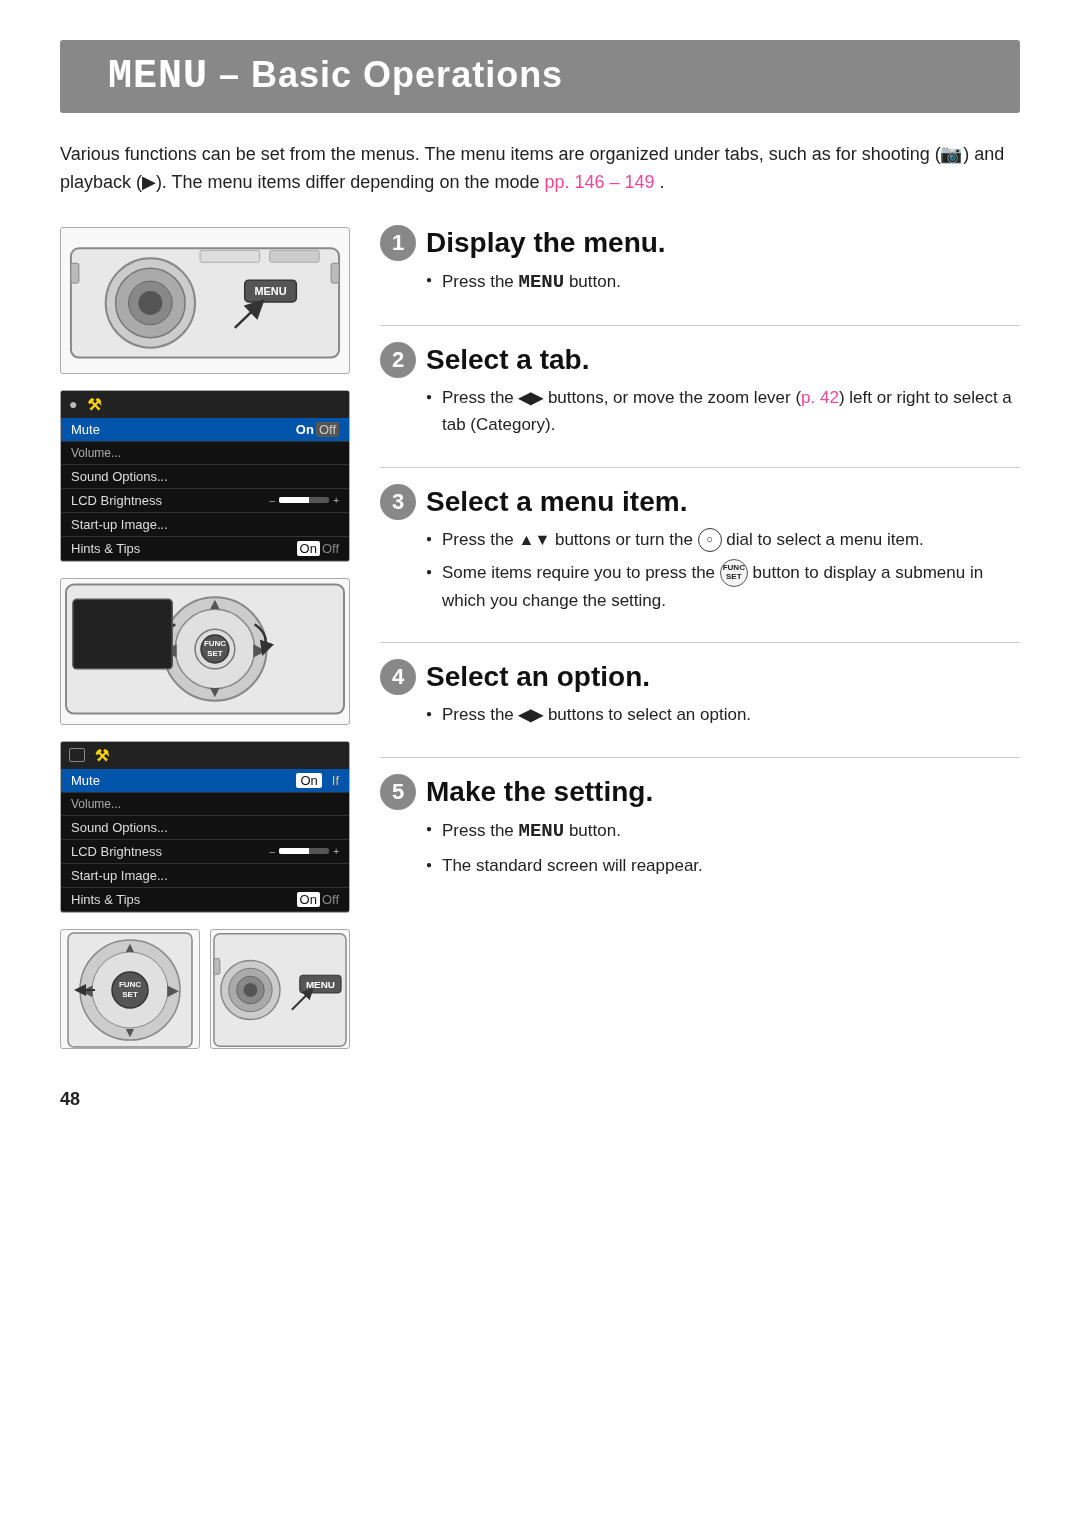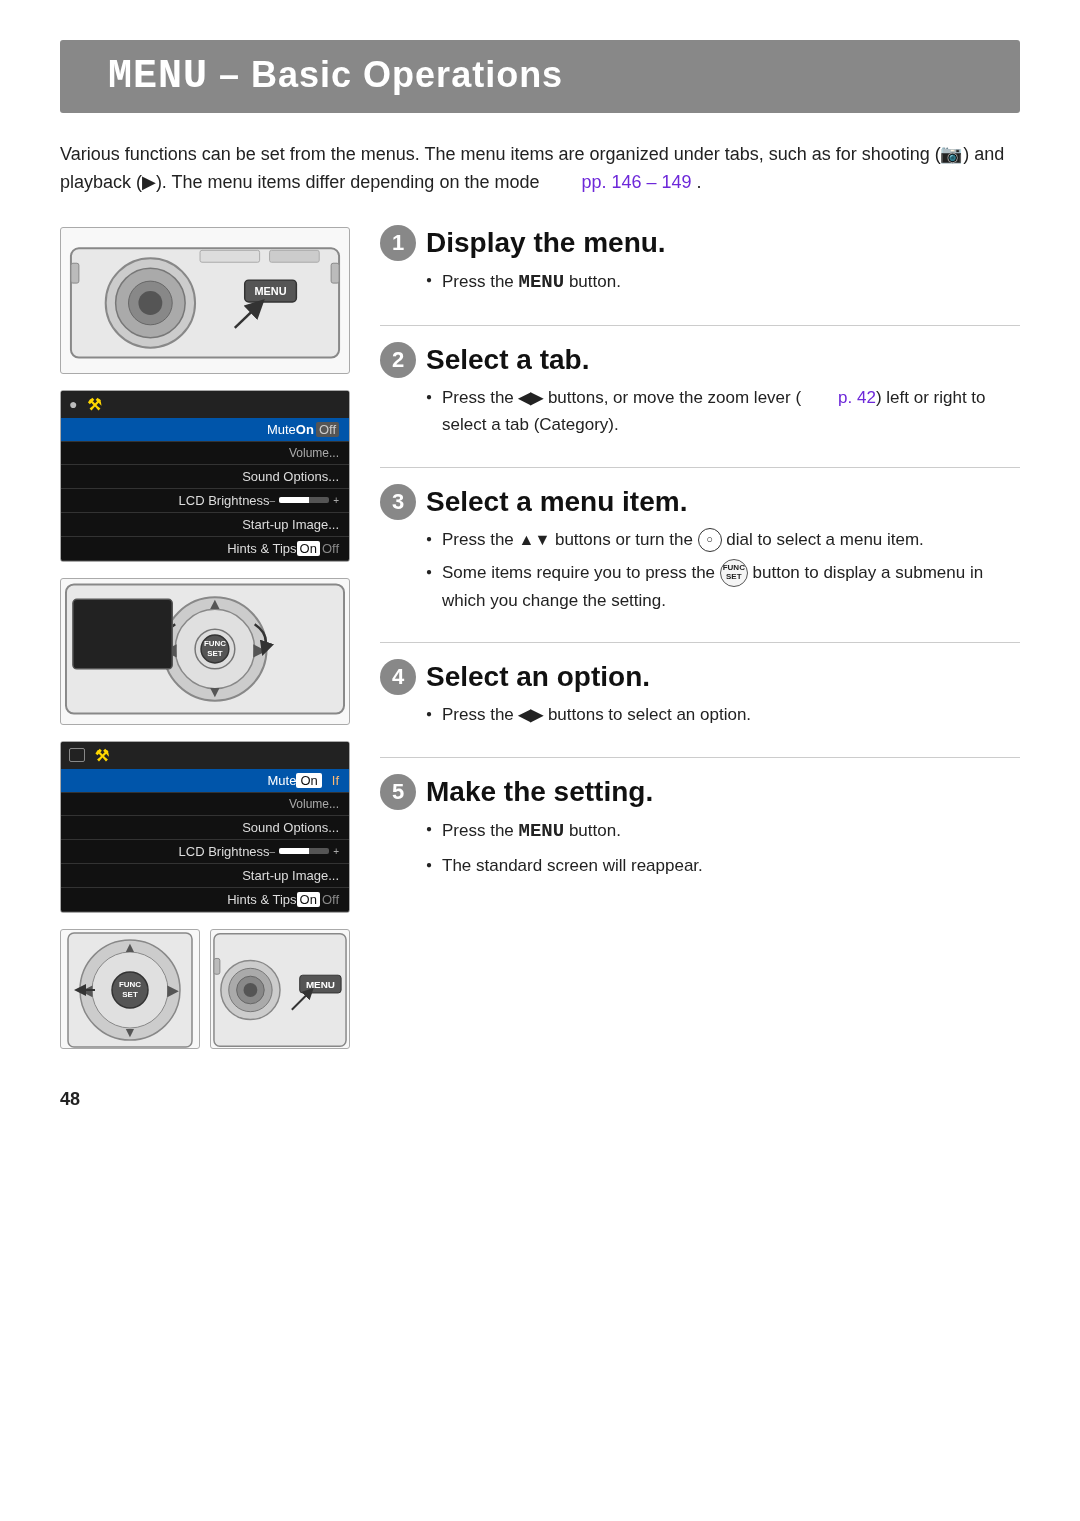--- a/index.html
+++ b/index.html
@@ -32,23 +32,22 @@
       font-weight: bold;
     }
 
     .intro-text {
       font-size: 18px;
       line-height: 1.55;
       margin-bottom: 30px;
       color: #222;
     }
     .intro-text a, .link-color {
-      color: #6d28d9;
+      color: #ec4899;
       text-decoration: none;
-      margin-left: 37px;
     }
 
     .main-layout {
       display: flex;
       gap: 30px;
     }
 
     .left-column {
       width: 290px;
       flex-shrink: 0;
@@ -85,21 +84,21 @@
     }
     .menu-screen-header {
       display: flex;
       align-items: center;
       background: #222;
       padding: 4px 8px;
       gap: 10px;
     }
     .menu-row {
       display: flex;
-      justify-content: flex-end;
+      justify-content: space-between;
       align-items: center;
       padding: 4px 10px;
       font-size: 13px;
       color: #ddd;
       border-bottom: 1px solid #333;
     }
     .menu-row.highlighted {
       background: #0055aa;
       color: #fff;
     }

